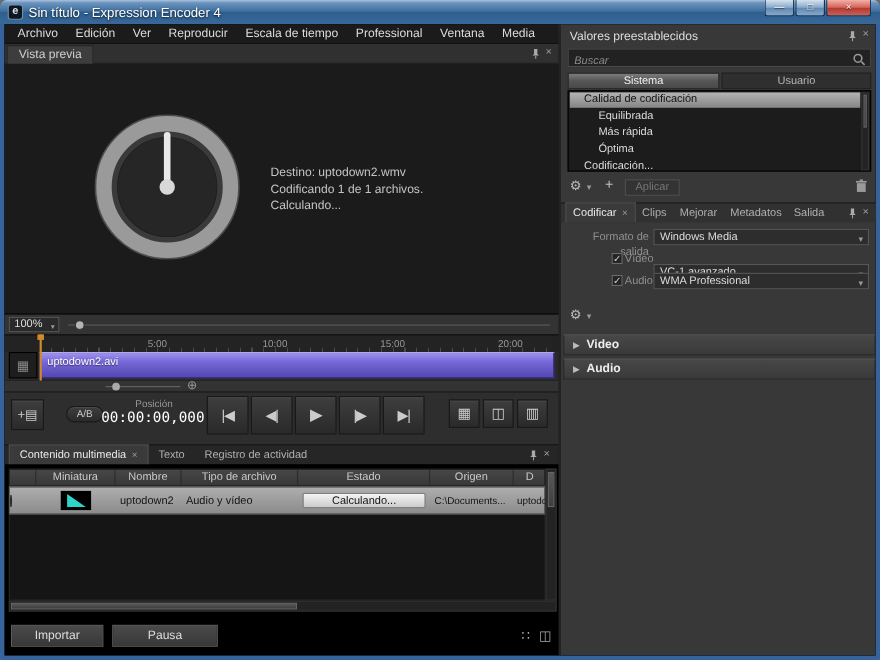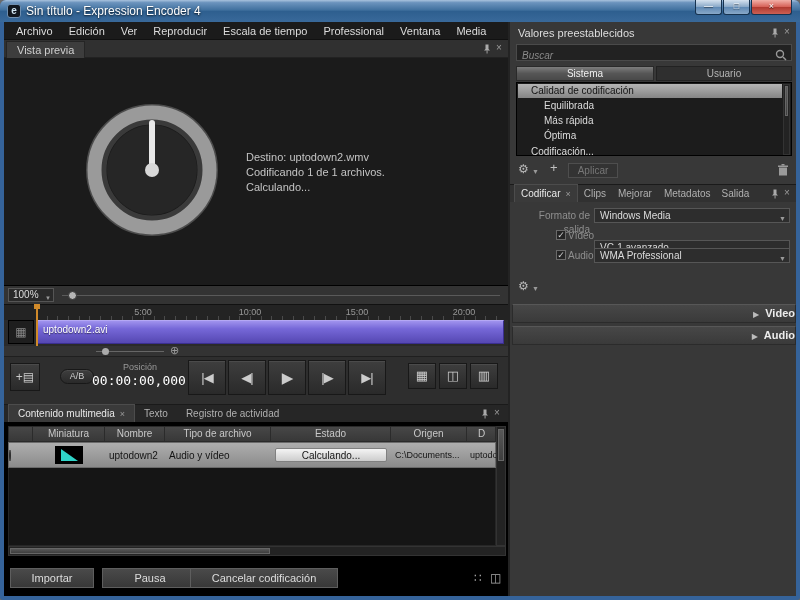--- a/index.html
+++ b/index.html
@@ -85,21 +85,21 @@
   .tree-row { position:absolute; left:1px; right:9px; height:14px; font-size:10px; line-height:14px; color:#dcdcdc; padding-left:26px; white-space:nowrap; }
   .tree-row.group { padding-left:13px; }
   .tree-row.selected { background:linear-gradient(#b4b4b4,#858585); color:#121212; }
 
   .dd { position:absolute; height:15px; background:#2d2d2d; border:1px solid #565656; color:#dcdcdc; font-size:10px; line-height:13px; padding:0 14px 0 5px; white-space:nowrap; overflow:hidden; }
   .dd .caret { position:absolute; right:3px; top:3px; font-size:7px; color:#999; }
   .form-label { position:absolute; color:#8f8f8f; font-size:10px; text-align:right; line-height:14px; }
   .checkbox { position:absolute; width:10px; height:10px; background:#242424; border:1px solid #6a6a6a; color:#cfcfcf; font-size:9px; line-height:9px; text-align:center; }
 
   .section-hdr { position:absolute; left:2px; width:284px; height:19px; background:linear-gradient(#474747,#3a3a3a);
-    border:1px solid #2b2b2b; border-top-color:#575757; color:#ececec; font-weight:bold; font-size:11px; line-height:17px; padding-left:8px;text-align:right; }
+    border:1px solid #2b2b2b; border-top-color:#575757; color:#ececec; font-weight:bold; font-size:11px; line-height:17px; padding-left:8px; }
   .section-hdr .arrow { font-size:8px; color:#bbb; margin-right:6px; font-weight:normal; }
 
   .gear { color:#b8b8b8; font-size:12px; line-height:12px; }
   .tiny-caret { color:#999; font-size:7px; }
   .disabled-btn { background:#333; border:1px solid #4e4e4e; color:#777; font-size:10px; text-align:center; line-height:13px; position:absolute; }
 </style>
 </head>
 <body>
 
 <div class="window">
@@ -242,21 +242,20 @@
 
     <div class="abs scroll-v" style="left:492px;top:404px;width:10px;height:120px;">
       <div class="scroll-thumb" style="left:1px;top:2px;width:6px;height:32px;"></div>
     </div>
     <div class="abs scroll-v" style="left:4px;top:524px;width:498px;height:10px;">
       <div class="scroll-thumb" style="left:1px;top:1px;width:260px;height:6px;"></div>
     </div>
 
     <div class="cmd-btn" style="left:6px;top:546px;width:84px;height:20px;">Importar</div>
     <div class="cmd-btn" style="left:98px;top:546px;width:96px;height:20px;">Pausa</div>
-    <div class="cmd-btn" style="left:186px;top:546px;width:148px;height:20px;">Cancelar codificación</div>
     <span class="abs" style="left:470px;top:549px;color:#aaa;font-size:12px;">∷</span>
     <span class="abs" style="left:486px;top:549px;color:#aaa;font-size:12px;">◫</span>
 
     <div class="rpanel">
 
       <div class="abs" style="left:0;top:2px;width:288px;height:18px;">
         <span class="abs rtitle" style="left:8px;top:3px;">Valores preestablecidos</span>
         <span class="abs icon-sm" style="left:260px;top:4px;"><svg width="10" height="10" viewBox="0 0 10 10">
               <path d="M3.5 0.5 L6.5 0.5 L6.5 5 L8 6.5 L2 6.5 L3.5 5 Z" fill="#aaa"></path>
               <rect x="4.6" y="6.5" width="0.9" height="3" fill="#aaa"></rect>

